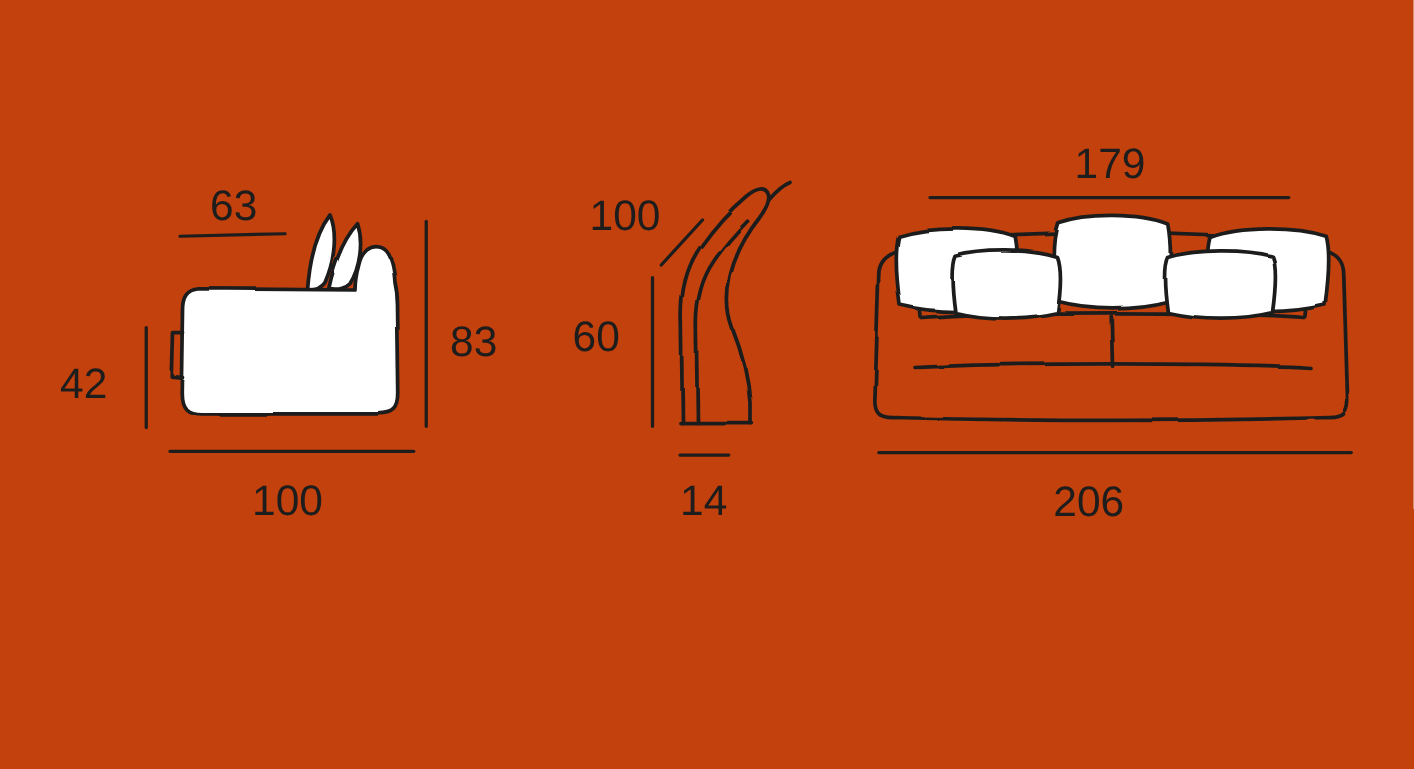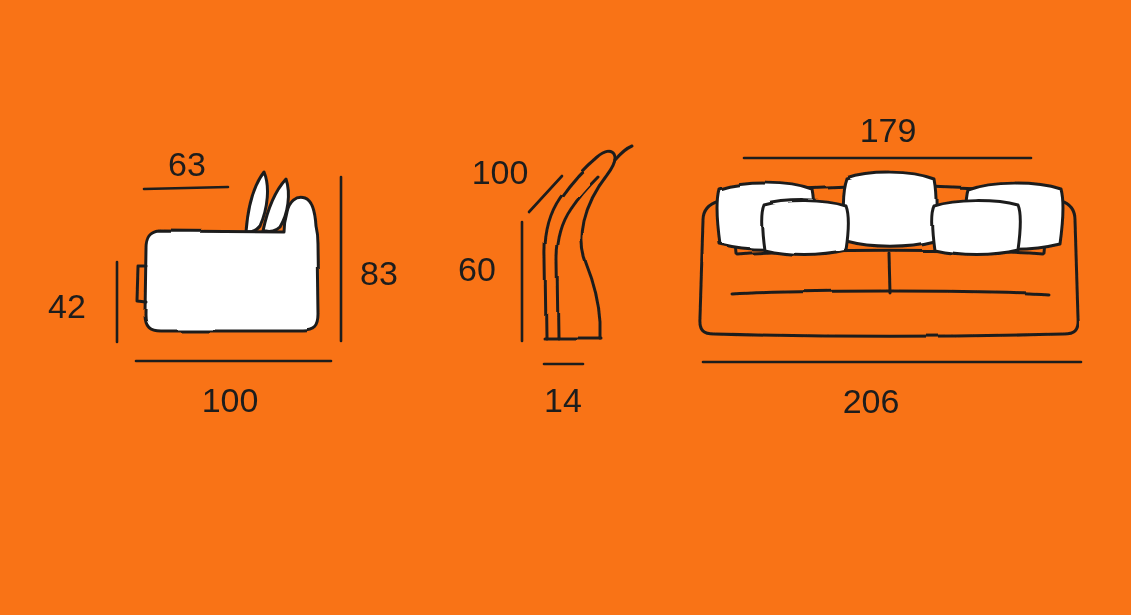--- a/index.html
+++ b/index.html
@@ -4,21 +4,21 @@
 <style>
   html, body {
     margin: 0;
     padding: 0;
     background: #ffffff;
   }
   .stage {
     position: relative;
     width: 1131px;
     height: 615px;
-    background: #f97316;
+    background: #c2410c;
     overflow: hidden;
     font-family: "Liberation Sans", sans-serif;
   }
   svg text {
     font-family: "Liberation Sans", sans-serif;
     font-size: 34px;
     fill: #1d1d1d;
     text-anchor: middle;
   }
   .draw {

